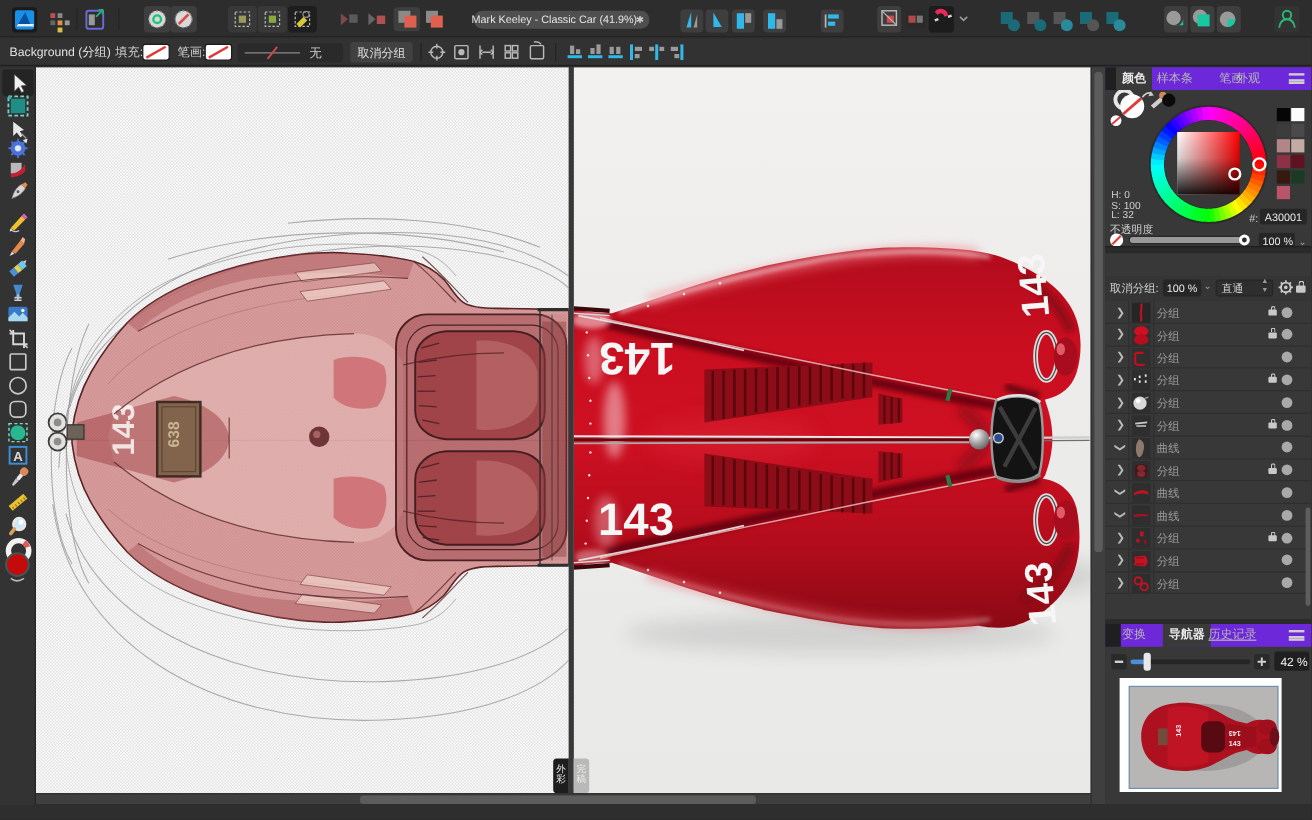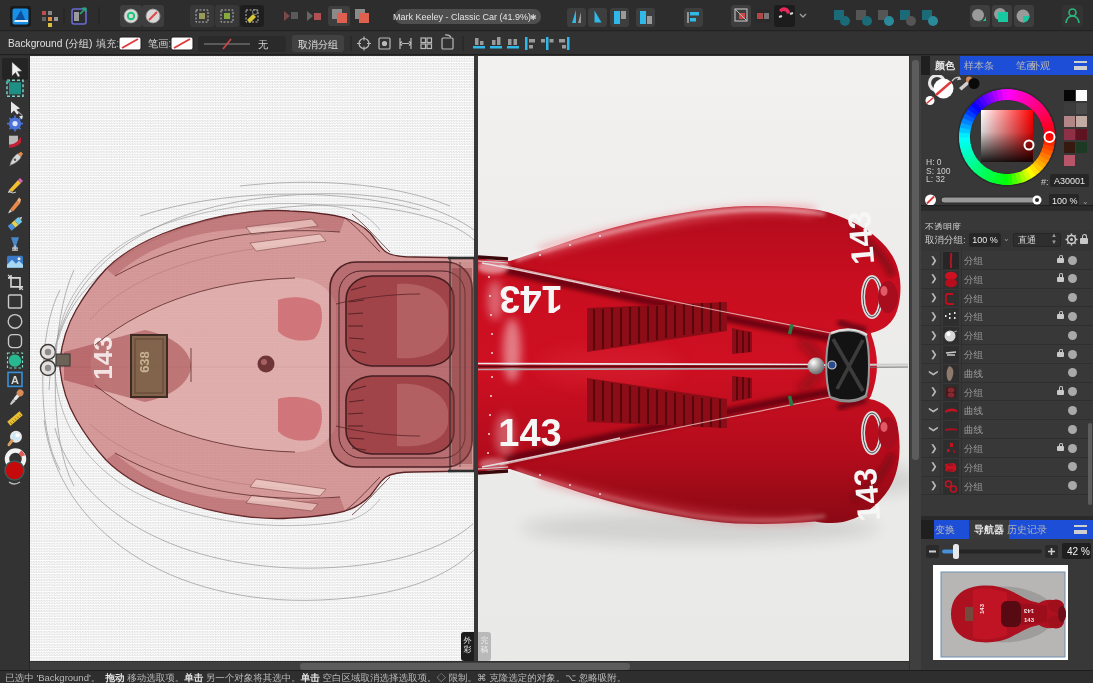--- a/index.html
+++ b/index.html
@@ -38,21 +38,21 @@
 #hthumb { position:absolute; left:270px; top:1px; width:330px; height:7px;
   background:#5c5c5c; border-radius:3px; }
 #vscroll { position:absolute; left:909px; top:56px; width:12px; height:614px;
   background:#3f3f3f; border-left:1px solid #303030;}
 #vthumb { position:absolute; left:2px; top:4px; width:7px; height:400px;
   background:#5c5c5c; border-radius:3px; }
 
 
 #rpanel { position:absolute; left:921px; top:56px; width:172px; height:614px;
   background:#383838; color:#c8c8c8; font-size:10.5px; }
-.tabbar { position:relative; height:19px; background:#1d4ed8; }
+.tabbar { position:relative; height:19px; background:#6d28d9; }
 .tab { position:absolute; top:0; height:19px; line-height:19px; padding:0 5px;
   color:#b5b5b5; font-size:10px; }
 .tab.sel { background:#3a3a3a; color:#e8e8e8; font-weight:bold; }
 .hamb { position:absolute; right:6px; top:5px; width:13px; height:9px;
   border-top:2px solid #cfcfcf; border-bottom:2px solid #cfcfcf; }
 .hamb:after { content:""; position:absolute; left:0; top:2.5px; width:13px;
   height:2px; background:#cfcfcf; }
 
 
 #statusbar { position:absolute; left:0; top:670px; width:1093px; height:13px;
@@ -782,21 +782,21 @@
         <rect x="143" y="80" width="11" height="11" fill="#b85568"></rect>
       </g>
 
       <text x="5" y="90" fill="#cfcfcf" font-size="8.5">H: 0</text>
       <text x="5" y="99" fill="#cfcfcf" font-size="8.5">S: 100</text>
       <text x="5" y="107" fill="#cfcfcf" font-size="8.5">L: 32</text>
       <text x="120" y="110" fill="#cfcfcf" font-size="9">#:</text>
       <rect x="129" y="99" width="39" height="13" fill="#262626" rx="2"></rect>
       <text x="133" y="109" fill="#e8e8e8" font-size="9">A30001</text>
     </svg>
-    <div style="position:absolute;left:4px;top:129px;font-size:9px;color:#cfcfcf;margin-top:36px;">不透明度</div>
+    <div style="position:absolute;left:4px;top:129px;font-size:9px;color:#cfcfcf;">不透明度</div>
     <svg width="172" height="16" style="position:absolute;left:0;top:138px;">
       <circle cx="9.5" cy="6" r="5.5" fill="#ffffff"></circle>
       <line x1="6" y1="9.5" x2="13" y2="2.5" stroke="#e03a3a" stroke-width="1.8"></line>
       <rect x="20" y="3" width="98" height="6" rx="3" fill="#9a9a9a"></rect>
       <rect x="20" y="3" width="98" height="6" rx="3" fill="none" stroke="#2a2a2a"></rect>
       <circle cx="116" cy="6" r="4.5" fill="#ffffff"></circle>
       <circle cx="116" cy="6" r="2" fill="#2a2a2a"></circle>
       <rect x="128" y="0" width="30" height="13" fill="#262626" rx="2"></rect>
       <text x="131" y="10" fill="#e8e8e8" font-size="9">100 %</text>
       <text x="161" y="10" fill="#9a9a9a" font-size="8">⌄</text>
@@ -999,21 +999,21 @@
 <span style="position:absolute;left:147px;top:4.5px;width:9px;height:9px;border-radius:50%;background:#a9a9a9;"></span>
 </div>
       </div>
     <div style="position:absolute;left:166.5px;top:367px;width:4px;height:82px;background:#5e5e5e;border-radius:2px;"></div>
 
     <div style="position:absolute;left:0;top:460px;width:172px;height:4px;background:#2a2a2a;"></div>
     <div class="tabbar" style="position:absolute;left:0;top:464px;width:172px;">
       <div style="position:absolute;left:0;top:0;width:13px;height:19px;background:#1f1f1f;"></div>
       <div class="tab" style="left:9px;">变换</div>
       <div class="tab sel" style="left:48px;">导航器</div>
-      <div class="tab" style="left:81px;">历史记录</div>
+      <div class="tab" style="left:81px;text-decoration:underline;">历史记录</div>
       <div class="hamb"></div>
     </div>
     <svg width="172" height="26" style="position:absolute;left:0;top:483px;">
       <rect x="5" y="6" width="13" height="13" rx="2" fill="#2a2a2a"></rect>
       <rect x="8" y="11.5" width="7" height="2" fill="#cfcfcf"></rect>
       <rect x="21" y="10.5" width="100" height="4" rx="2" fill="#252525"></rect>
       <rect x="21" y="10.5" width="14" height="4" rx="2" fill="#4a90d9"></rect>
       <rect x="32" y="5" width="6" height="15" rx="2.5" fill="#e8e8e8"></rect>
       <rect x="124" y="6" width="13" height="13" rx="2" fill="#2a2a2a"></rect>
       <path d="M127,12.5 h7 M130.5,9 v7" stroke="#cfcfcf" stroke-width="1.6"></path>
@@ -1037,14 +1037,13 @@
         <ellipse cx="141" cy="58" rx="4" ry="8" fill="#6e0e18"></ellipse>
         <rect x="44" y="51" width="8" height="14" fill="#6e5140" opacity="0.9"></rect>
         <g fill="#ffffff" opacity="0.9" font-weight="bold" font-family="Liberation Sans,sans-serif">
           <text x="60" y="61" font-size="6" transform="rotate(-90 60 58)">143</text>
           <text x="103" y="57" font-size="6" transform="rotate(180 108 55)">143</text>
           <text x="103" y="66" font-size="6">143</text>
         </g>
       </g>
     </svg>
   </div>
-  <div id="statusbar">&nbsp;&nbsp;已选中 'Background'。&nbsp; <b>拖动</b> 移动选取项。<b>单击</b> 另一个对象将其选中。<b>单击</b> 空白区域取消选择选取项。◇ 限制。⌘ 克隆选定的对象。⌥ 忽略吸附。</div>
 </div>
 
 </body></html>

